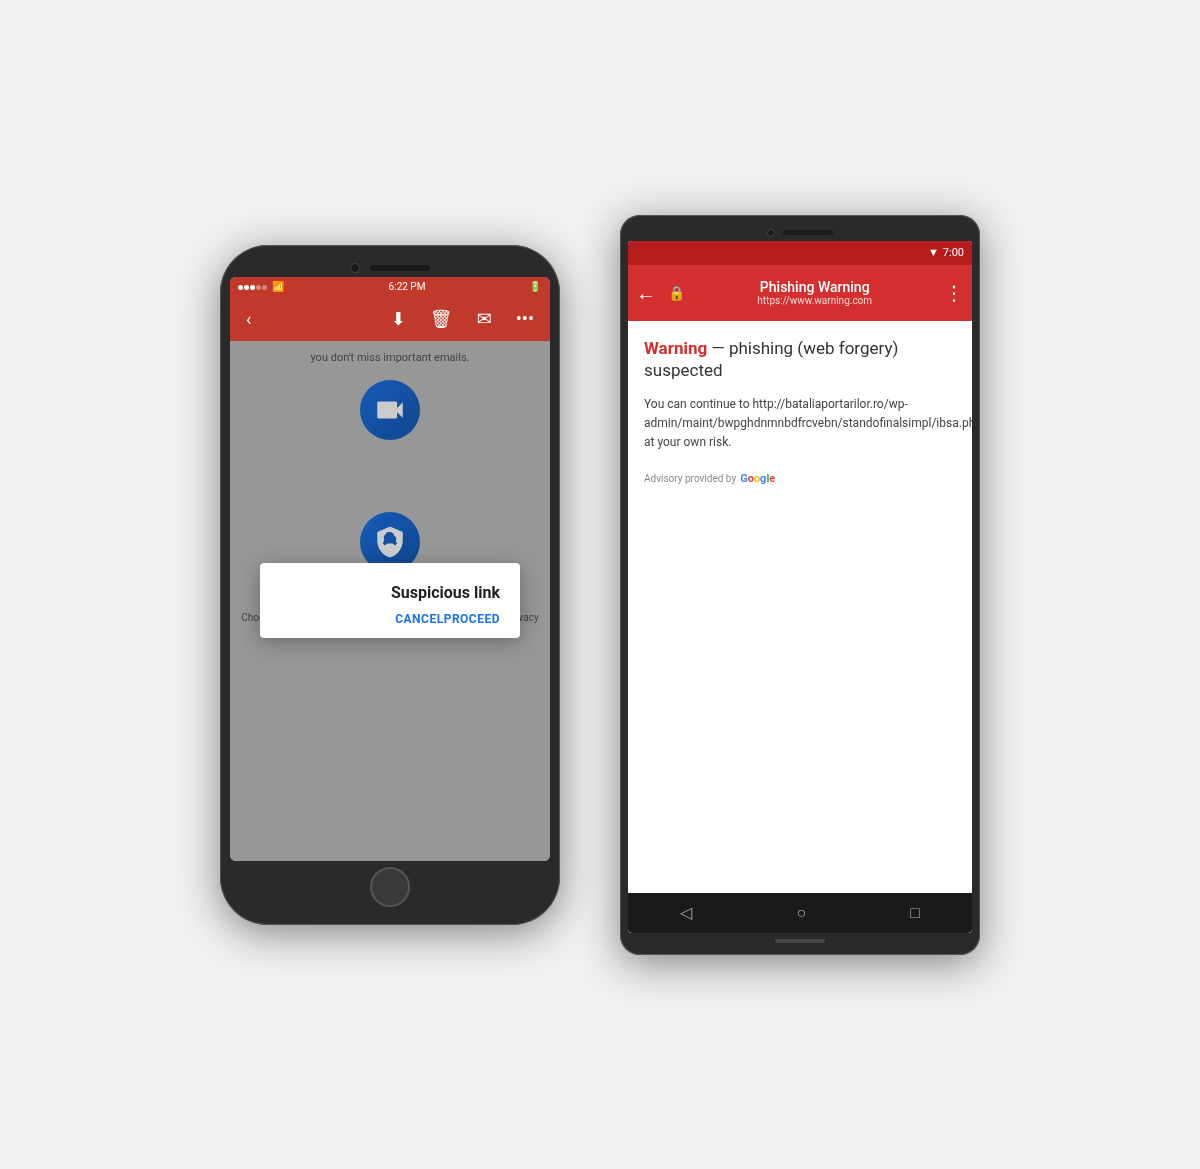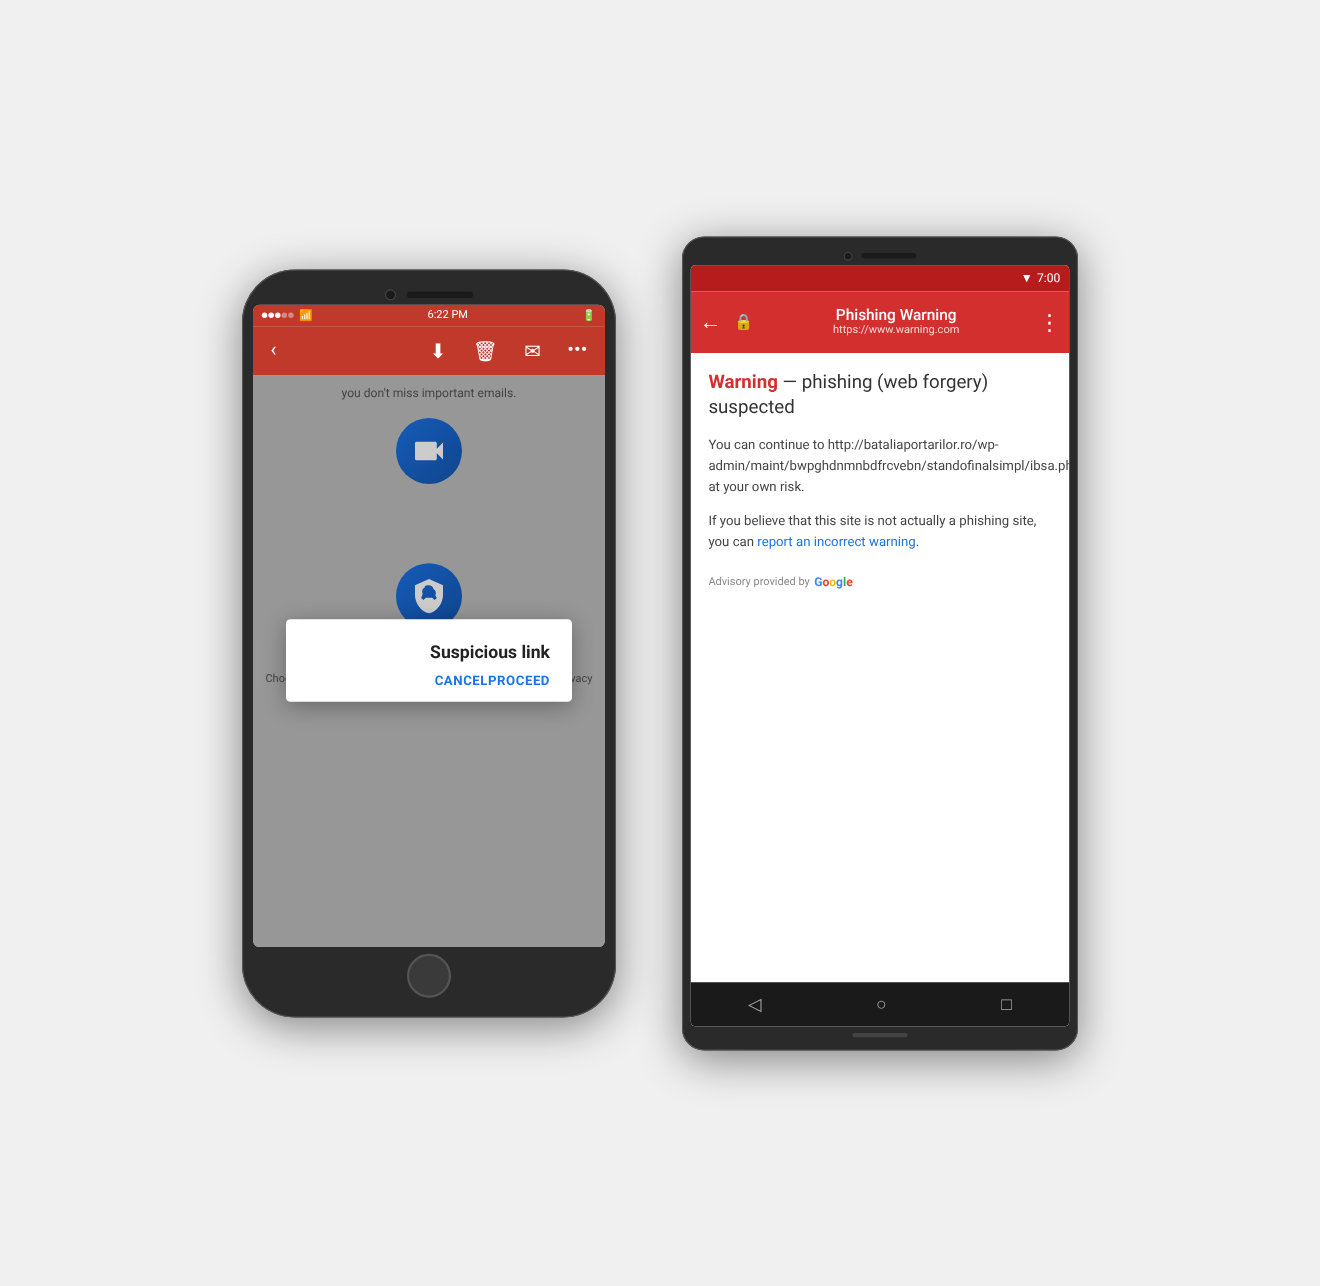--- a/index.html
+++ b/index.html
@@ -441,23 +441,20 @@
           <div class="android-toolbar-url">https://www.warning.com</div>
         </div>
         <span class="android-toolbar-more">⋮</span>
       </div>
 
       <div class="android-content">
         <div class="warning-heading">
           <span class="warning-word">Warning</span><span> — phishing (web forgery) suspected</span>
         </div>
         <p class="warning-para">You can continue to http://bataliaportarilor.ro/wp-admin/maint/bwpghdnmnbdfrcvebn/standofinalsimpl/ibsa.php at your own risk.</p>
-        <p class="warning-para">
-          <span>If you believe that this site is not actually a phishing site, you can </span><a class="warning-link">report an incorrect warning</a><span>.</span>
-        </p>
         <div class="advisory">
           <span>Advisory provided by</span>
           <span class="google-logo">
             <span class="g-blue">G</span><span class="g-red">o</span><span class="g-yellow">o</span><span class="g-blue">g</span><span class="g-green">l</span><span class="g-red">e</span>
           </span>
         </div>
       </div>
 
       <div class="android-nav-bar">
         <span class="nav-icon">◁</span>

